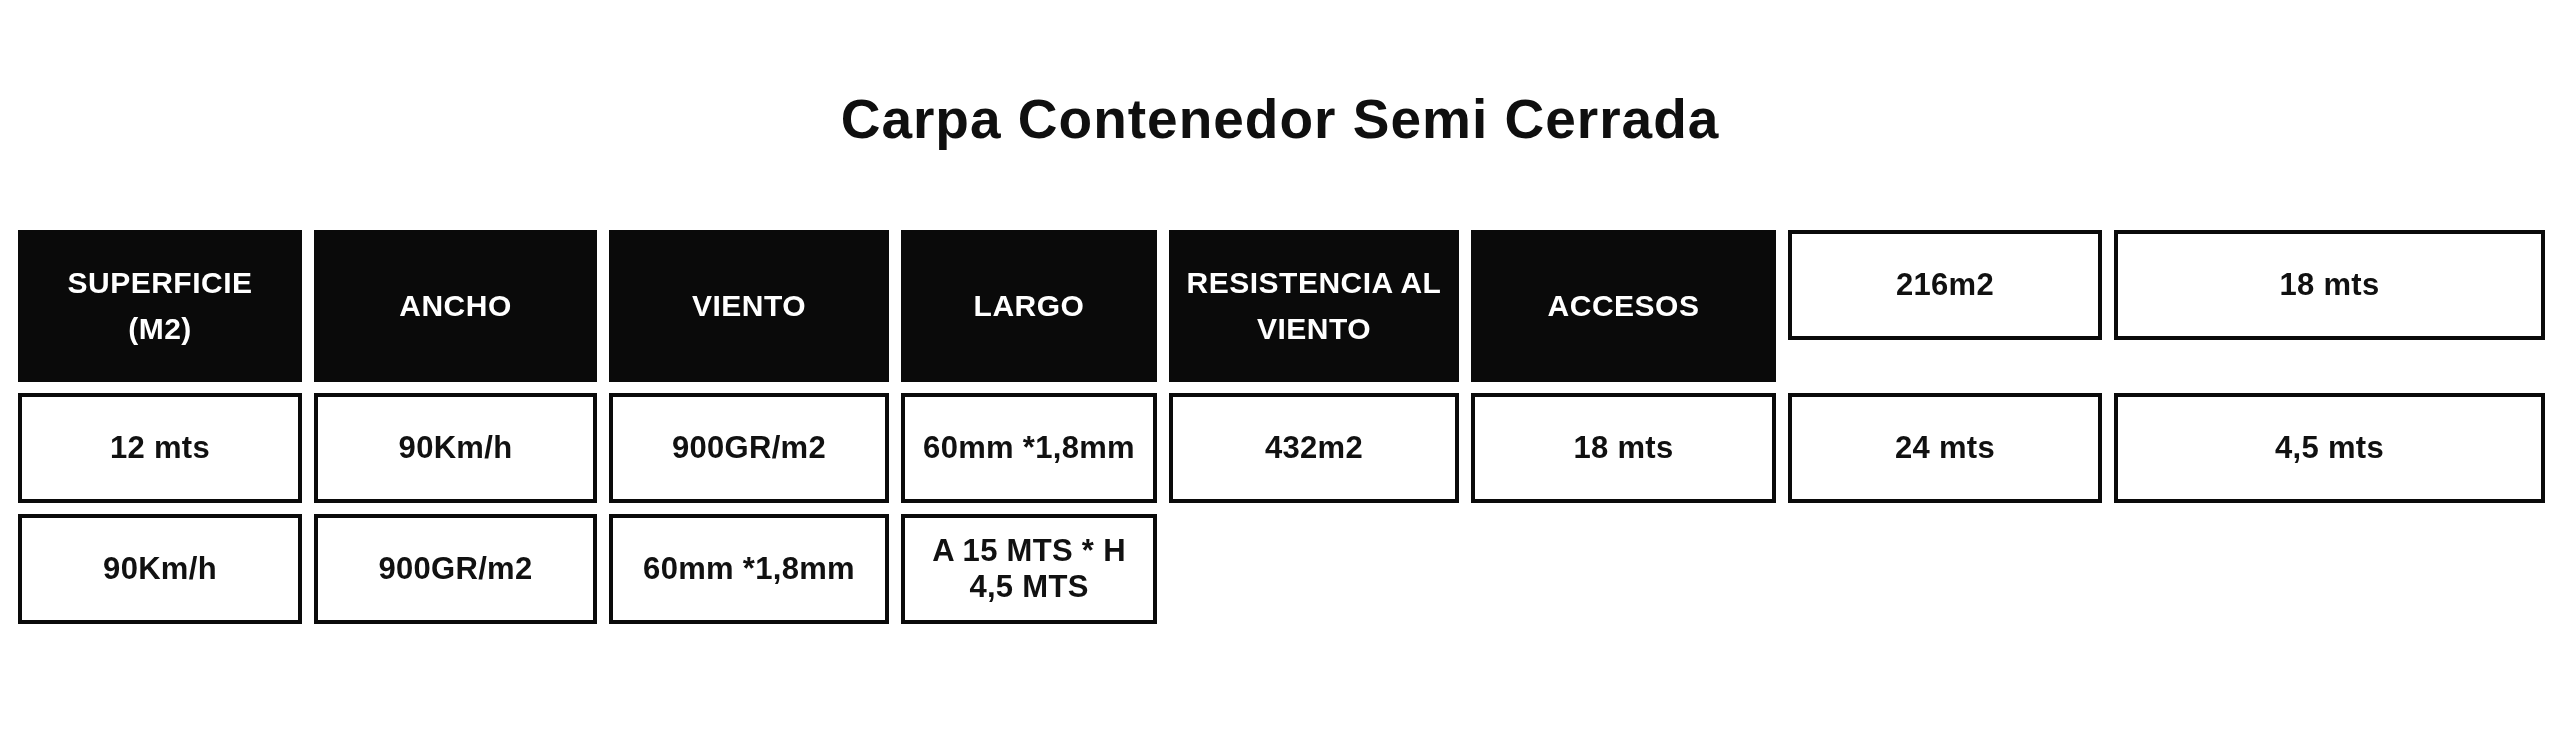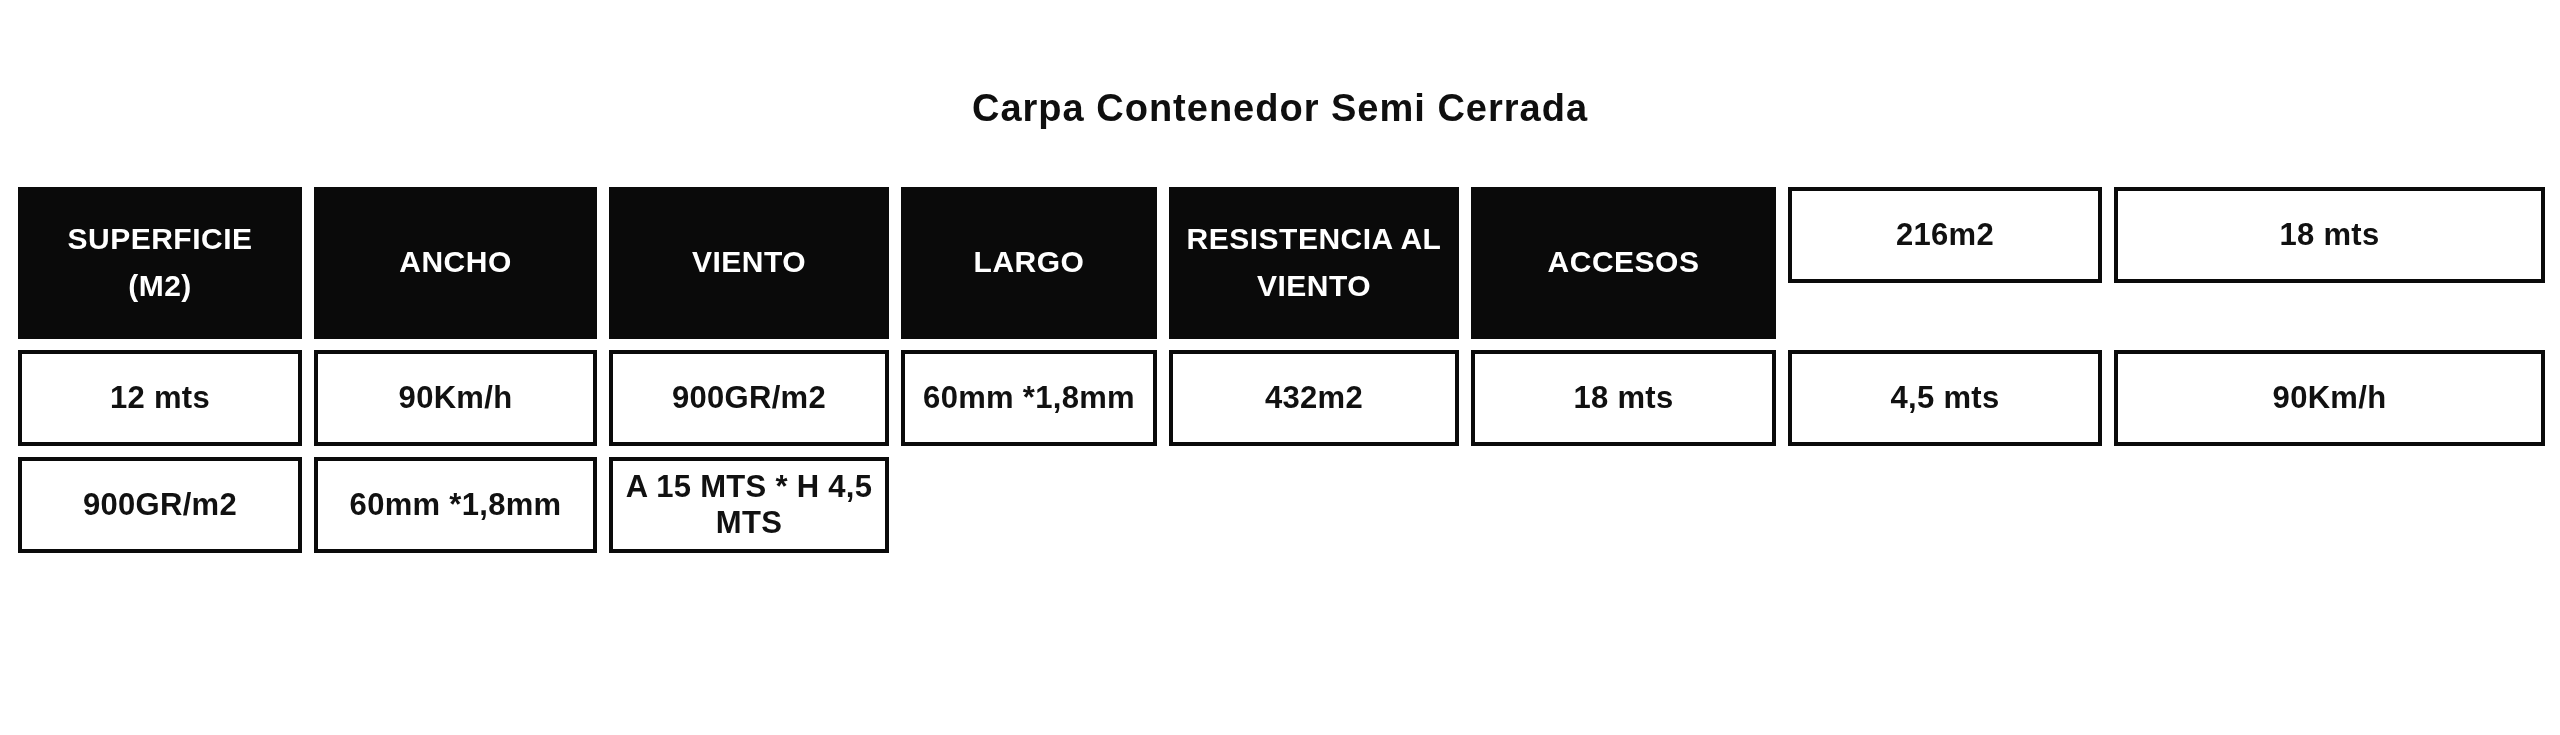--- a/index.html
+++ b/index.html
@@ -13,53 +13,53 @@
   }
   .page {
     position: relative;
     width: 2560px;
     height: 735px;
     background: #ffffff;
   }
   .title {
     margin: 86px 0 0 0;
     text-align: center;
-    font-size: 38px;
+    font-size: 55px;
     line-height: 1.2;
     font-weight: 700;
     letter-spacing: 1px;
     color: #0f0f0f;
   }
   .spec-table {
     display: grid;
     grid-template-columns: 284fr 283fr 280fr 256fr 290fr 305fr 314fr 431fr;
     column-gap: 12px;
     row-gap: 11px;
-    margin: 55px 15px 0 18px;
+    margin: 78px 15px 0 18px;
   }
   .hcell {
     background: #0a0a0a;
     color: #ffffff;
     height: 152px;
     display: flex;
     align-items: center;
     justify-content: center;
     text-align: center;
     font-size: 30px;
     font-weight: 700;
     letter-spacing: 0.5px;
     line-height: 1.55;
     padding: 0 14px;
     box-sizing: border-box;
   }
   .dcell {
     background: #ffffff;
     border: 4px solid #0a0a0a;
     color: #111111;
-    height: 96px;
+    height: 110px;
     display: flex;
     align-items: center;
     justify-content: center;
     text-align: center;
     font-size: 31px;
     font-weight: 700;
     letter-spacing: 0.3px;
     padding: 0 10px;
     box-sizing: border-box;
   }
@@ -82,20 +82,21 @@
 
     <div class="dcell">216m2</div>
     <div class="dcell">18 mts</div>
     <div class="dcell">12 mts</div>
     <div class="dcell">90Km/h</div>
     <div class="dcell">900GR/m2</div>
     <div class="dcell">60mm *1,8mm</div>
 
     <div class="dcell">432m2</div>
     <div class="dcell">18 mts</div>
+    <div class="dcell">24 mts</div>
     <div class="dcell">4,5 mts</div>
     <div class="dcell">90Km/h</div>
     <div class="dcell">900GR/m2</div>
     <div class="dcell">60mm *1,8mm</div>
     <div class="dcell">A 15 MTS * H 4,5 MTS</div>
 
   </div>
 </div>
 
 </body></html>

